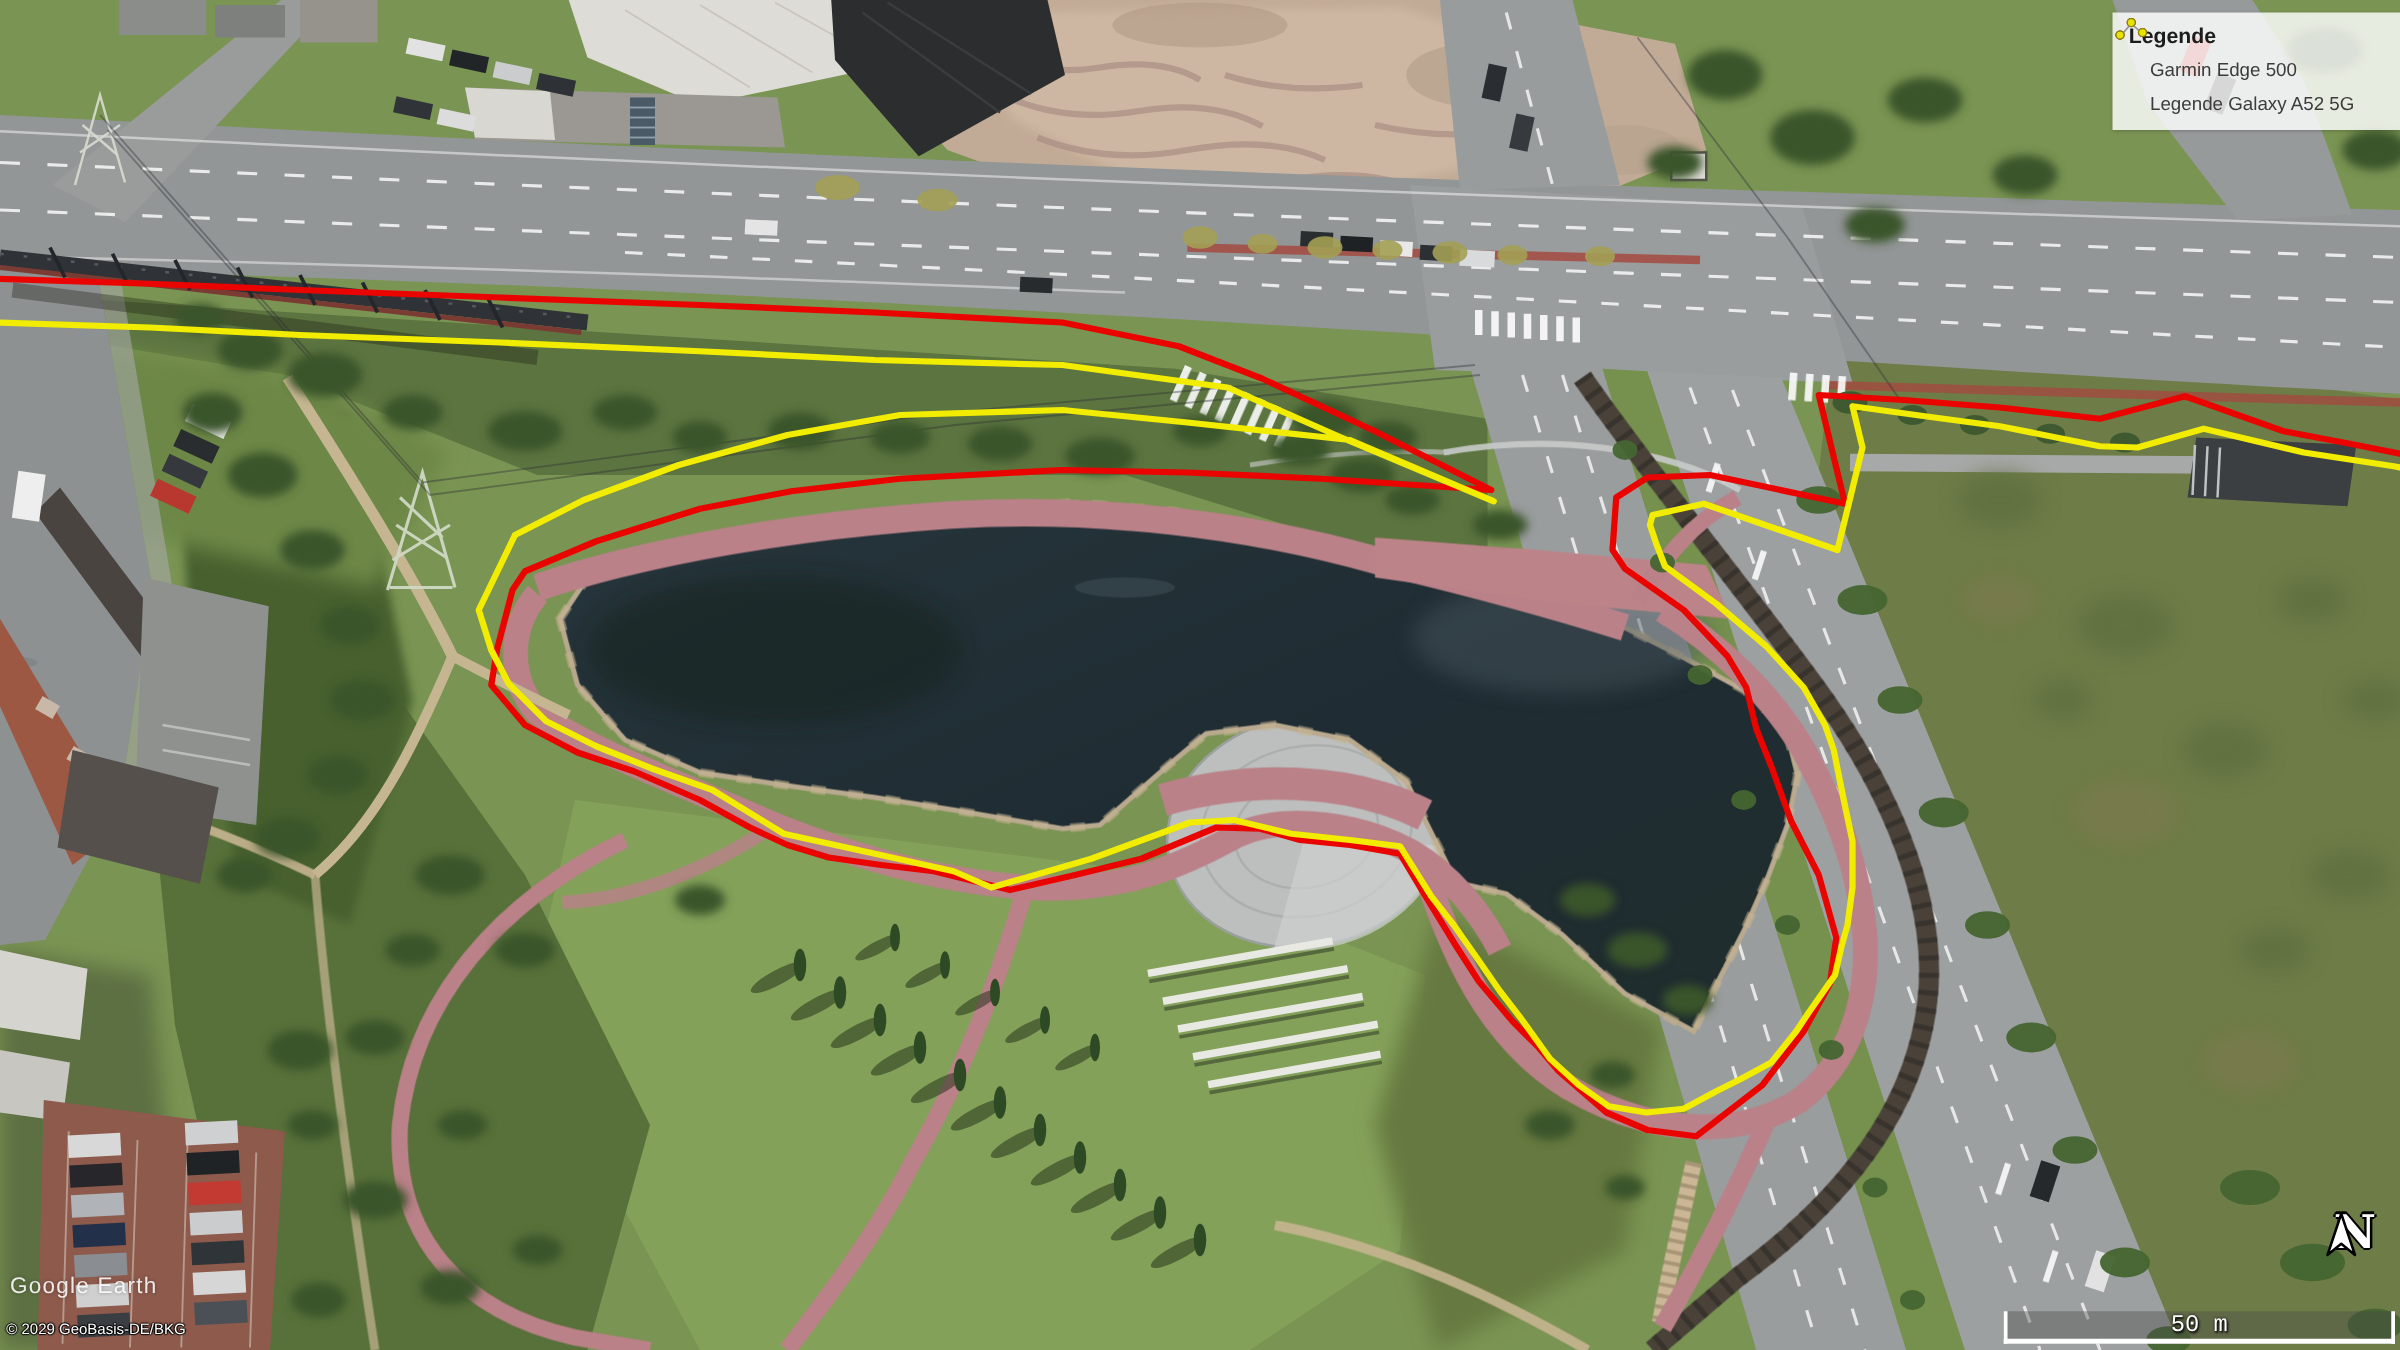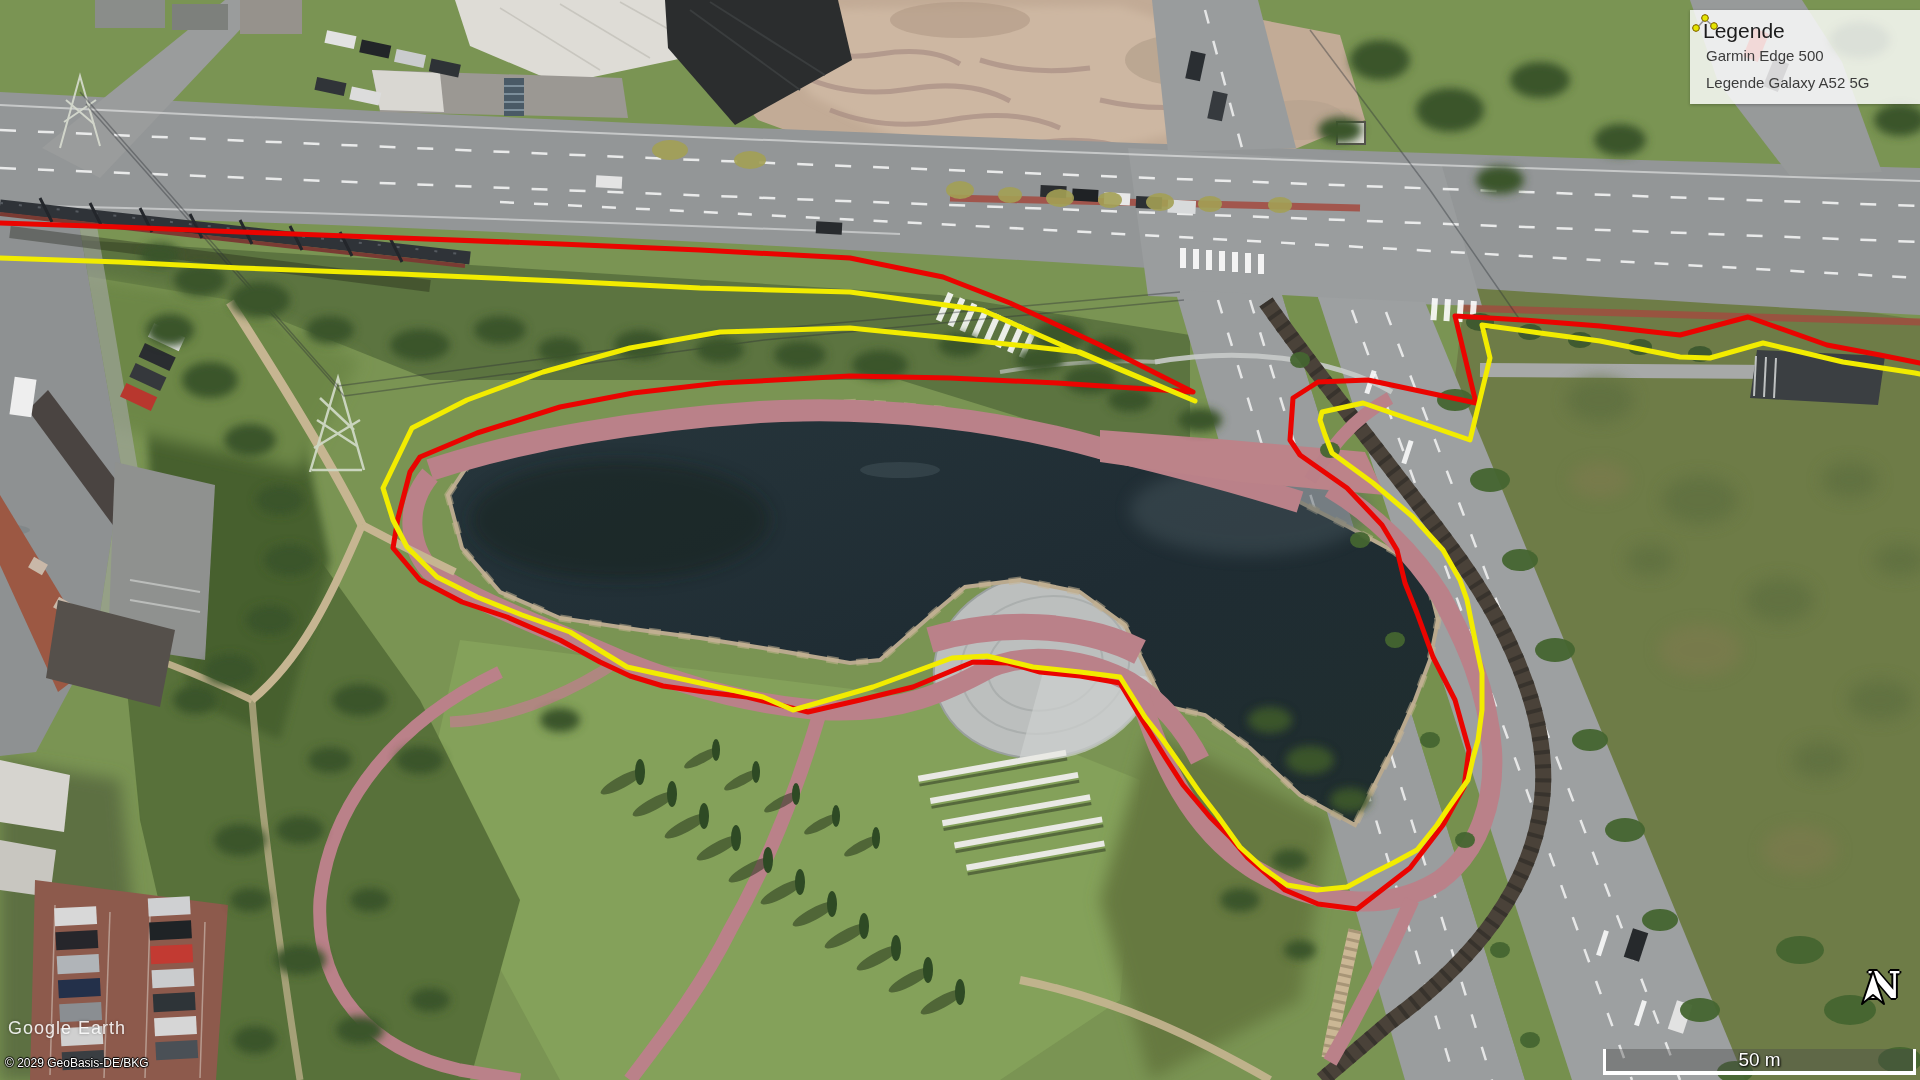--- a/index.html
+++ b/index.html
@@ -2,35 +2,35 @@
 <html><head>
 <meta charset="utf-8">
 <style>
   html,body{margin:0;padding:0;background:#222;}
   .stage{position:relative;width:1920px;height:1080px;overflow:hidden;
          font-family:"Liberation Sans",sans-serif;background:#7a9453;}
   .stage svg{position:absolute;left:0;top:0;display:block;}
   
   .legend{position:absolute;left:1690px;top:10px;width:230px;height:94px;
           background:rgba(255,255,255,.82);box-shadow:0 1px 3px rgba(0,0,0,.25);}
-  .legend-title{font-size:21px;font-weight:normal;color:#1c1c1c;margin:9px 0 4px 13px;}
-  .legend-row{display:flex;height:27px;padding-left:9px;}
+  .legend-title{font-size:17px;font-weight:bold;color:#1c1c1c;margin:9px 0 4px 13px;}
+  .legend-row{display:flex;align-items:center;height:27px;padding-left:23px;}
   .legend-icon{width:30px;height:24px;flex:0 0 30px;}
   .legend-label{font-size:15px;color:#3c3c3c;margin-left:7px;white-space:nowrap;}
   
   .ge-watermark{position:absolute;left:8px;top:1018px;font-size:18px;letter-spacing:1px;
           color:rgba(255,255,255,.88);text-shadow:0 0 3px rgba(0,0,0,.35);}
   .copyright{position:absolute;left:5px;top:1056px;font-size:12px;color:#fff;
           text-shadow:-1px 0 1px #000,1px 0 1px #000,0 -1px 1px #000,0 1px 1px #000;}
   
   .scalebar{position:absolute;left:1603px;top:1049px;width:313px;height:26px;
           background:rgba(70,70,70,.38);
           border-left:3px solid #fff;border-right:3px solid #fff;border-bottom:4px solid #fff;
           box-sizing:border-box;display:flex;align-items:center;justify-content:center;}
-  .scalebar-label{font-size:19px;color:#fff;text-shadow:0 0 2px #000,1px 1px 2px #000;}
+  .scalebar-label{font-size:19px;color:#fff;text-shadow:0 0 2px #000,1px 1px 2px #000;font-family:Liberation Mono, monospace;}
   
   .compass{position:absolute;left:1858px;top:970px;width:52px;text-align:center;}
   .compass-n{font-family:"DejaVu Serif","Liberation Serif",serif;font-size:37px;line-height:30px;
           color:#fff;font-weight:bold;
           text-shadow:-2px 0 0 #000,2px 0 0 #000,0 -2px 0 #000,0 2px 0 #000,1px 1px 0 #000,-1px -1px 0 #000;}
 </style>
 </head>
 <body>
 
 <div class="stage">

